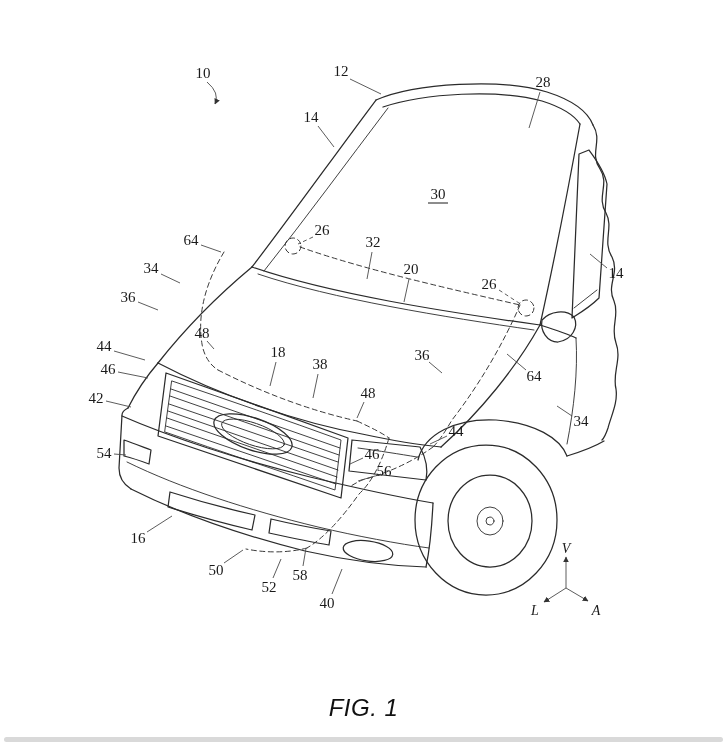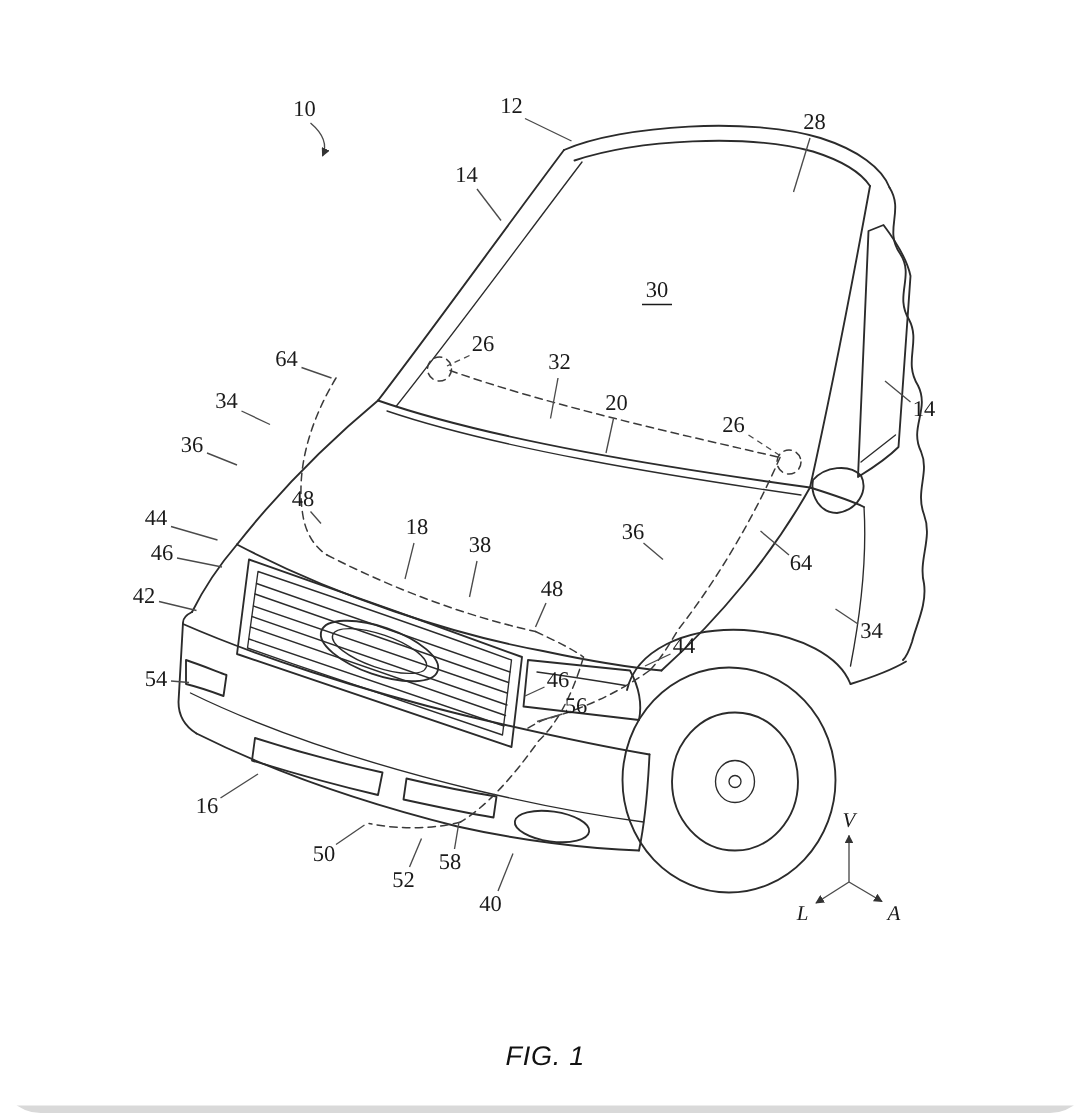--- a/index.html
+++ b/index.html
@@ -2,21 +2,20 @@
 <html><head>
 <meta charset="utf-8">
 <style>
   html,body{margin:0;padding:0;background:#ffffff;}
   .page{
     position:relative;
     width:727px;height:742px;
     background:#ffffff;
     overflow:hidden;
     font-family:"Liberation Serif", serif;
-    border-radius:27px;
   }
   svg{position:absolute;left:0;top:0;}
   
   .ln{stroke:#2b2b2b;stroke-width:1.25;fill:none;stroke-linecap:round;stroke-linejoin:round;}
   .lt{stroke:#2b2b2b;stroke-width:0.9;fill:none;stroke-linecap:round;stroke-linejoin:round;}
   .seam{stroke:#3a3a3a;stroke-width:1;fill:none;stroke-dasharray:5 3.5;stroke-linecap:round;}
   .leader{stroke:#4a4a4a;stroke-width:0.9;fill:none;}
   .leader.dashedL{stroke-dasharray:4 3;}
   .ref-num{
     font-family:"Liberation Serif", serif;
@@ -27,21 +26,21 @@
     font-family:"Liberation Serif", serif;
     font-style:italic;font-size:14px;fill:#1a1a1a;
     text-anchor:middle;dominant-baseline:central;
   }
   .underline{stroke:#1a1a1a;stroke-width:1;}
   .caption{
     position:absolute;left:0;right:0;top:694px;
     text-align:center;
     font-family:"Liberation Sans", sans-serif;
     font-style:italic;
-    font-size:18px;color:#111;
+    font-size:24px;color:#111;
     letter-spacing:0.5px;
   }
   .bottom-strip{
     position:absolute;left:4px;right:4px;bottom:0;height:5px;
     background:#d9d9d9;border-radius:3px;
   }
 </style>
 </head>
 <body>
 

